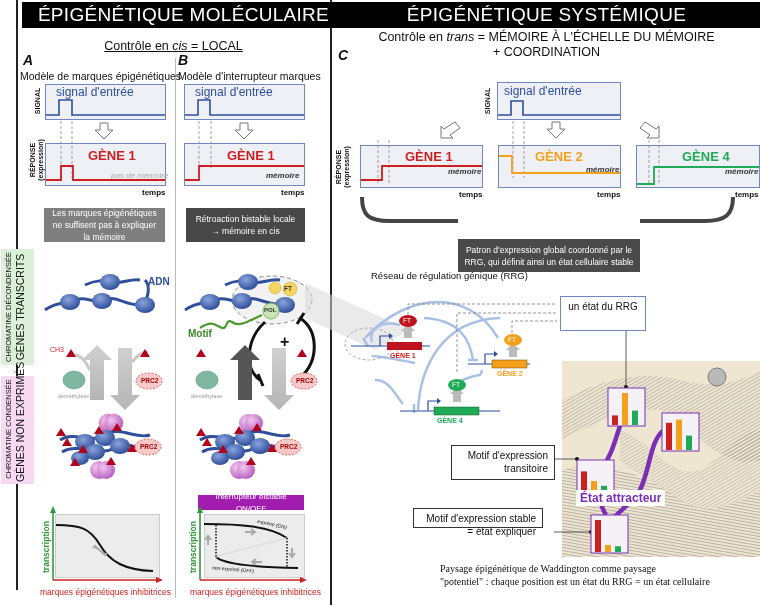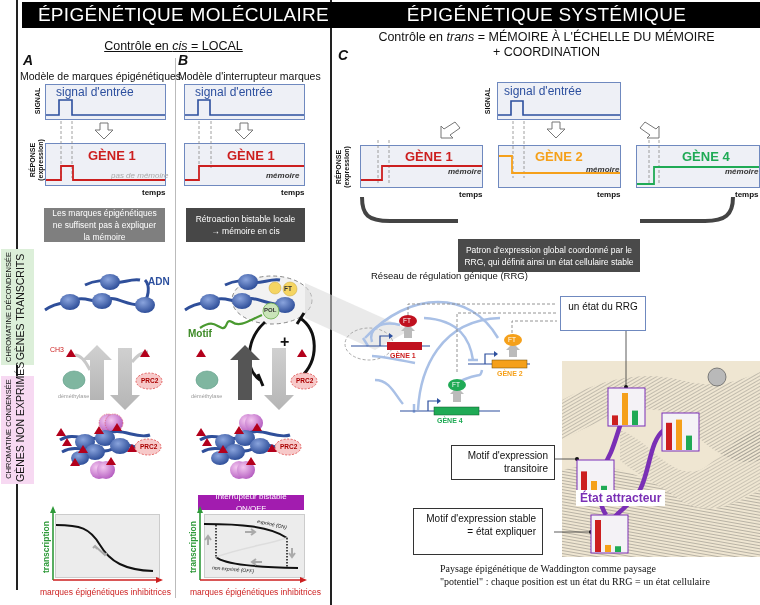--- a/index.html
+++ b/index.html
@@ -411,21 +411,21 @@
     <rect x="605" y="544.96" width="6" height="7.04" fill="#f5a01a"></rect>
     <rect x="615" y="546.24" width="6" height="5.76" fill="#1faa55"></rect>
   </svg>
 
 <div class="abs" style="left:576px; top:490px; background:#fff; color:#7a2fb5; font-family:'Liberation Sans',sans-serif; font-size:12px; font-weight:bold; padding:1px 4px;">État attracteur</div>
 
 <div class="callout" style="left:451px; top:445px; width:104px; height:35px;">
   <div>Motif d'expression</div>
   <div>transitoire</div>
 </div>
-<div class="callout" style="left:413px; top:508px; width:130px; height:47px;">
+<div class="callout" style="left:413px; top:508px; width:130px; height:20px;">
   <div>Motif d'expression stable</div>
   <div>= état expliquer</div>
 </div>
 
 <div class="abs" style="left:440px; top:562px; width:316px; font-family:Liberation Serif, serif; font-size:10px; line-height:13px;">
   <div>Paysage épigénétique de Waddington comme paysage</div>
   <div>"potentiel" : chaque position est un état du RRG = un état cellulaire</div>
 </div>
 
 </body></html>

